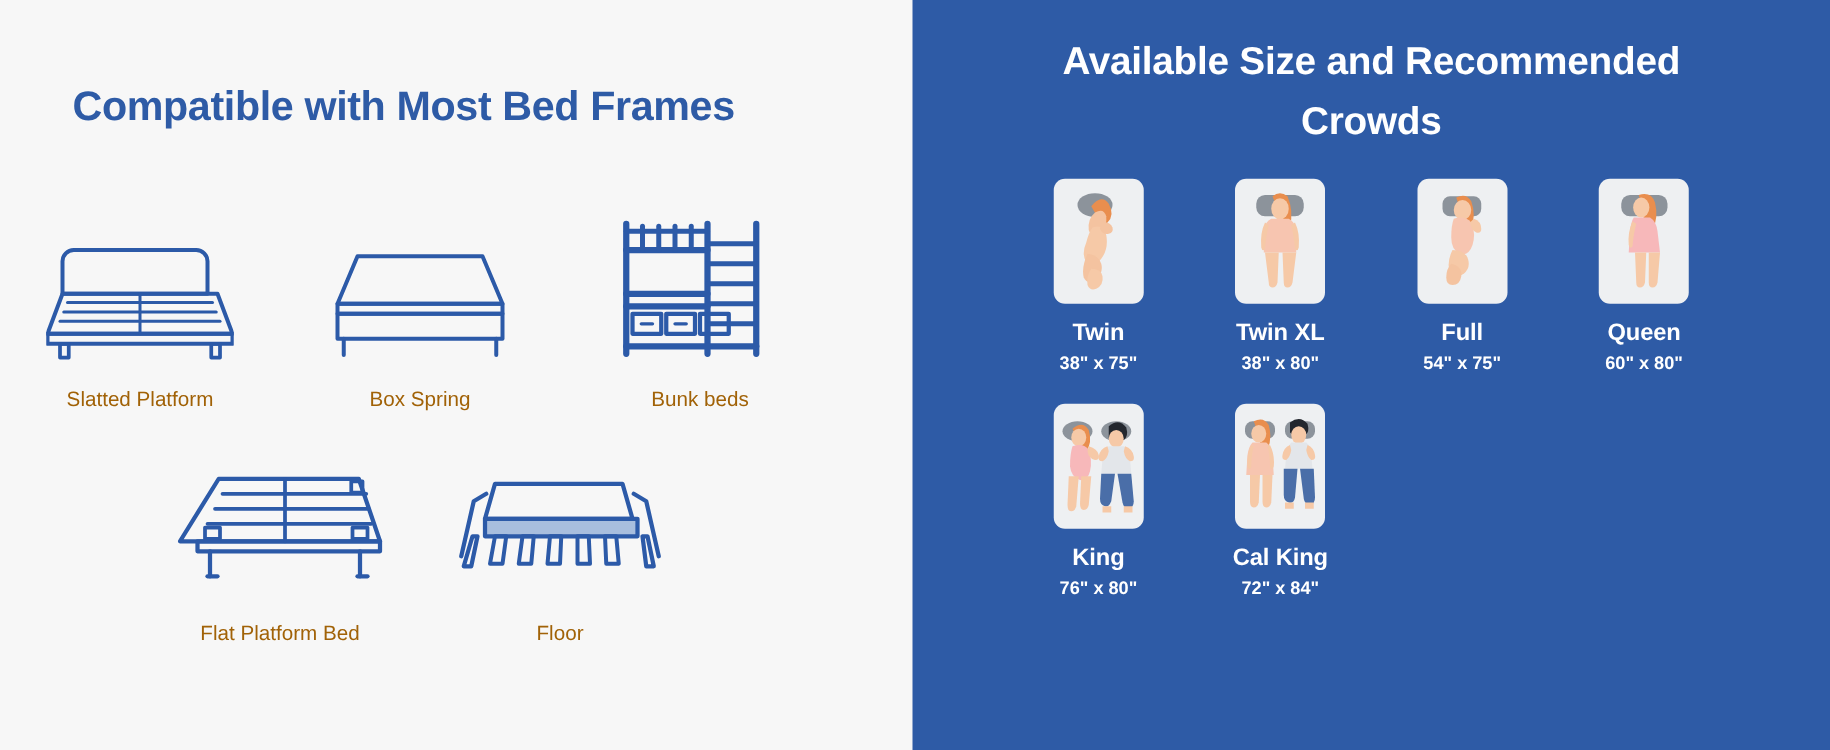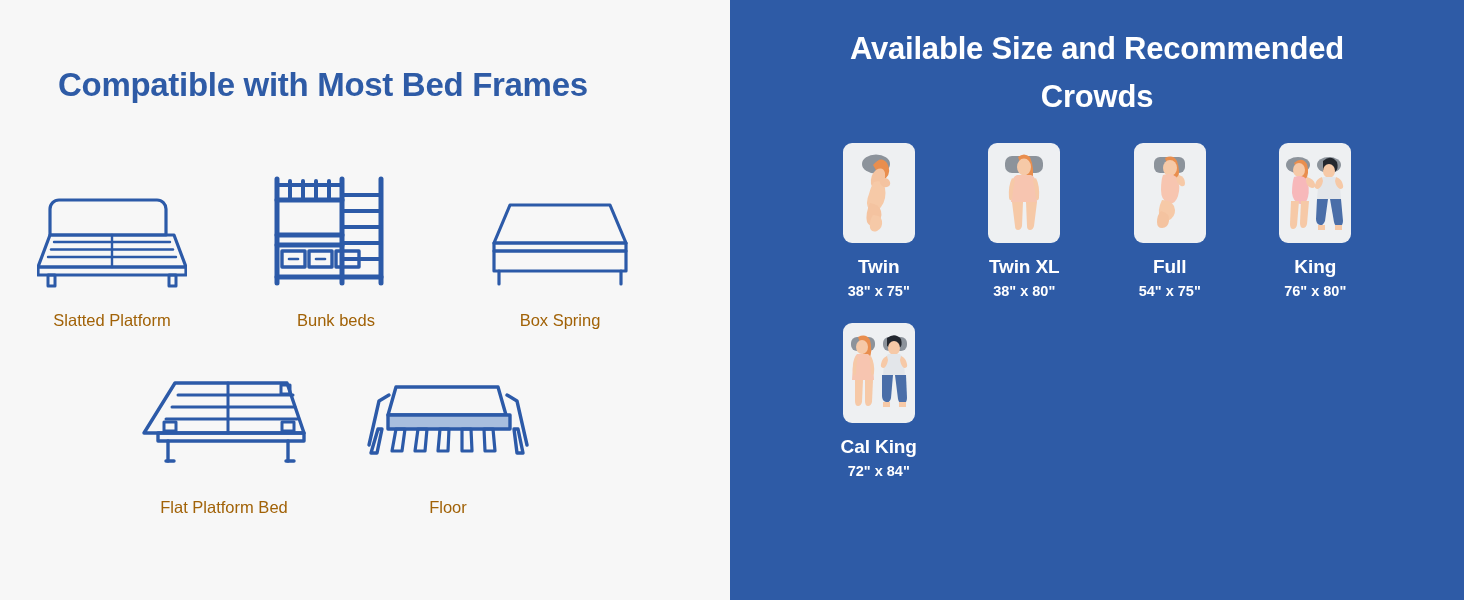--- a/index.html
+++ b/index.html
@@ -138,20 +138,35 @@
               <path d="M11 84 h128"></path>
               <path d="M75 62 v32"></path>
             </g>
             <g fill="none" stroke="#2c5aa8" stroke-width="3" stroke-linejoin="round">
               <path d="M11 102 h7 v11 h-7 z"></path>
               <path d="M132 102 h7 v11 h-7 z"></path>
             </g>
           </svg>
         </div>
         <div class="frame-label">Slatted Platform</div>
+      </div>
+
+      <div class="frame-item">
+        <div class="frame-art">
+          <svg width="150" height="115" viewBox="0 0 150 115">
+            <g fill="none" stroke="#2c5aa8" stroke-width="3.2" stroke-linejoin="round" stroke-linecap="round">
+              <path d="M25 32 h100 l16 38 h-132 z"></path>
+              <path d="M9 70 h132 v8 h-132 z"></path>
+              <path d="M9 78 h132 v20 h-132 z"></path>
+              <path d="M14 98 v13"></path>
+              <path d="M136 98 v13"></path>
+            </g>
+          </svg>
+        </div>
+        <div class="frame-label">Box Spring</div>
       </div>
 
       <div class="frame-item">
         <div class="frame-art">
           <svg width="130" height="115" viewBox="0 0 130 115">
             <g fill="none" stroke="#2c5aa8" stroke-width="5" stroke-linejoin="round" stroke-linecap="round">
               <path d="M6 6 v104"></path>
               <path d="M110 6 v104"></path>
               <path d="M71 6 v104"></path>
               <path d="M6 27 h65"></path>
@@ -179,35 +194,20 @@
             <g stroke="#2c5aa8" stroke-width="2.6" stroke-linecap="round">
               <path d="M18 86 h9"></path>
               <path d="M45 86 h9"></path>
               <path d="M72 86 h9"></path>
             </g>
           </svg>
         </div>
         <div class="frame-label">Bunk beds</div>
       </div>
 
-      <div class="frame-item">
-        <div class="frame-art">
-          <svg width="150" height="115" viewBox="0 0 150 115">
-            <g fill="none" stroke="#2c5aa8" stroke-width="3.2" stroke-linejoin="round" stroke-linecap="round">
-              <path d="M25 32 h100 l16 38 h-132 z"></path>
-              <path d="M9 70 h132 v8 h-132 z"></path>
-              <path d="M9 78 h132 v20 h-132 z"></path>
-              <path d="M14 98 v13"></path>
-              <path d="M136 98 v13"></path>
-            </g>
-          </svg>
-        </div>
-        <div class="frame-label">Box Spring</div>
-      </div>
-
     </div>
 
     <div class="frames-row row2">
 
       <div class="frame-item">
         <div class="frame-art">
           <svg width="165" height="100" viewBox="0 0 165 100">
             <g fill="none" stroke="#2c5aa8" stroke-width="3.4" stroke-linejoin="round" stroke-linecap="round">
               <path d="M33 16 h112 l17 50 h-160 z"></path>
               <path d="M16 66 h146 v8 h-146 z"></path>
@@ -308,20 +308,35 @@
           <path d="M29 32 q9 -3 14 3 q4 8 1 18 q-3 9 -10 7 q-7 -3 -7 -13 q0 -10 2 -15 z" fill="#f7c5b0"></path>
           <path d="M45 32 q6 2 6 8 q0 4 -4 3 q-4 -2 -5 -8 z" fill="#f6c9a7"></path>
           <path d="M28 57 q9 0 12 6 q3 8 -3 13 q-7 5 -11 -1 q-3 -8 2 -18 z" fill="#f6c9a7"></path>
           <path d="M27 68 q9 2 8 10 q-1 7 -7 7 q-5 0 -5 -6 q0 -7 4 -11 z" fill="#f4c3a0"></path>
         </svg>
       </div>
       <div class="size-name">Full</div>
       <div class="size-dims">54" x 75"</div>
     </div>
 
+    <div class="size-item">
+      <div class="size-card">
+        <svg width="72" height="100" viewBox="0 0 72 100">
+          <rect x="18" y="13" width="37" height="17" rx="7" fill="#8c939b"></rect>
+          <path d="M32 13 q10 -3 13 6 q3 12 -2 22 q-3 6 -6 1 q-1 -16 -5 -29 z" fill="#e98e4e"></path>
+          <ellipse cx="34" cy="23" rx="6.5" ry="8" fill="#f6c9a7"></ellipse>
+          <path d="M28 31 h13 q5 3 6 11 l2 17 h-25 l1 -17 q1 -8 3 -11 z" fill="#f7b8ba"></path>
+          <path d="M27 34 q-4 9 -3 19 q1 4 3 1 q1 -11 3 -18 z" fill="#f6c9a7"></path>
+          <path d="M29 59 h9 l-1 24 q-1 4 -4 4 q-3 0 -3 -4 z" fill="#f6c9a7"></path>
+          <path d="M40 59 h9 l-2 24 q-1 4 -4 4 q-3 0 -3 -4 z" fill="#f6c9a7"></path>
+        </svg>
+      </div>
+      <div class="size-name">Queen</div>
+      <div class="size-dims">60" x 80"</div>
+    </div>
 
     <div class="size-item">
       <div class="size-card">
         <svg width="72" height="100" viewBox="0 0 72 100">
 
           <ellipse cx="19" cy="22" rx="12" ry="8" fill="#8c939b"></ellipse>
           <path d="M15 20 q8 -7 13 1 q3 10 -2 17 q-3 4 -5 0 q-2 -11 -6 -18 z" fill="#e98e4e"></path>
           <ellipse cx="20" cy="27" rx="6" ry="7" fill="#f6c9a7"></ellipse>
           <path d="M15 34 q9 -3 13 3 q3 8 1 17 q-2 8 -8 7 q-7 -2 -8 -11 q0 -10 2 -16 z" fill="#f7b8ba"></path>
           <path d="M28 34 q7 2 8 7 q1 4 -3 4 q-5 -1 -6 -7 z" fill="#f6c9a7"></path>

